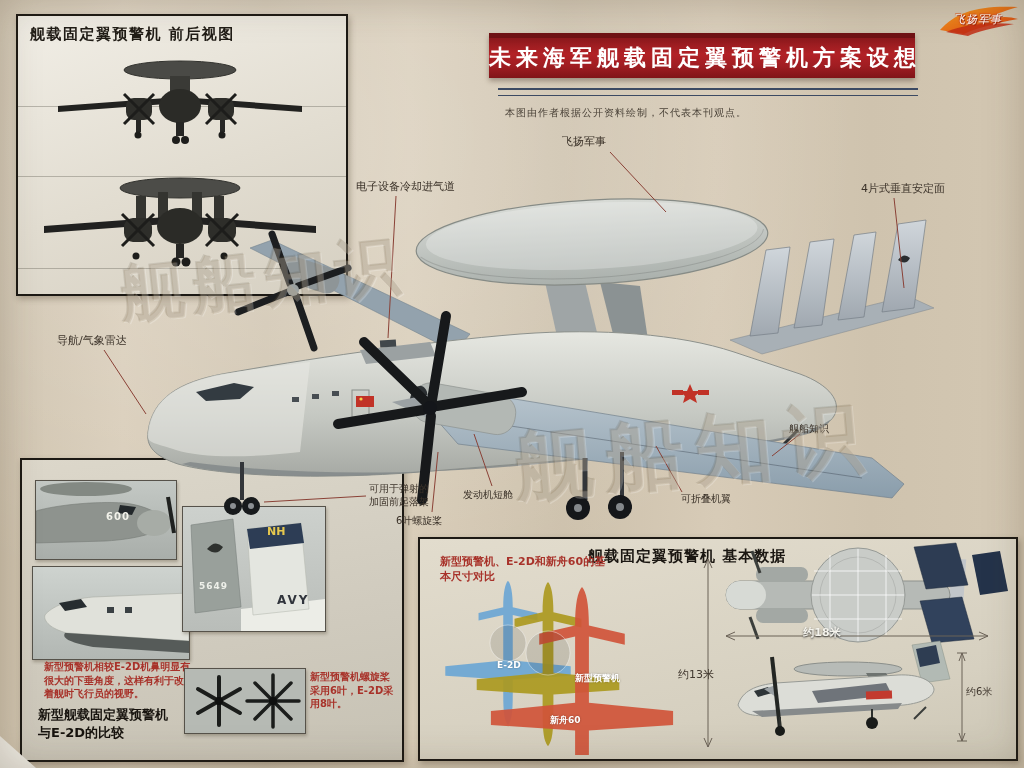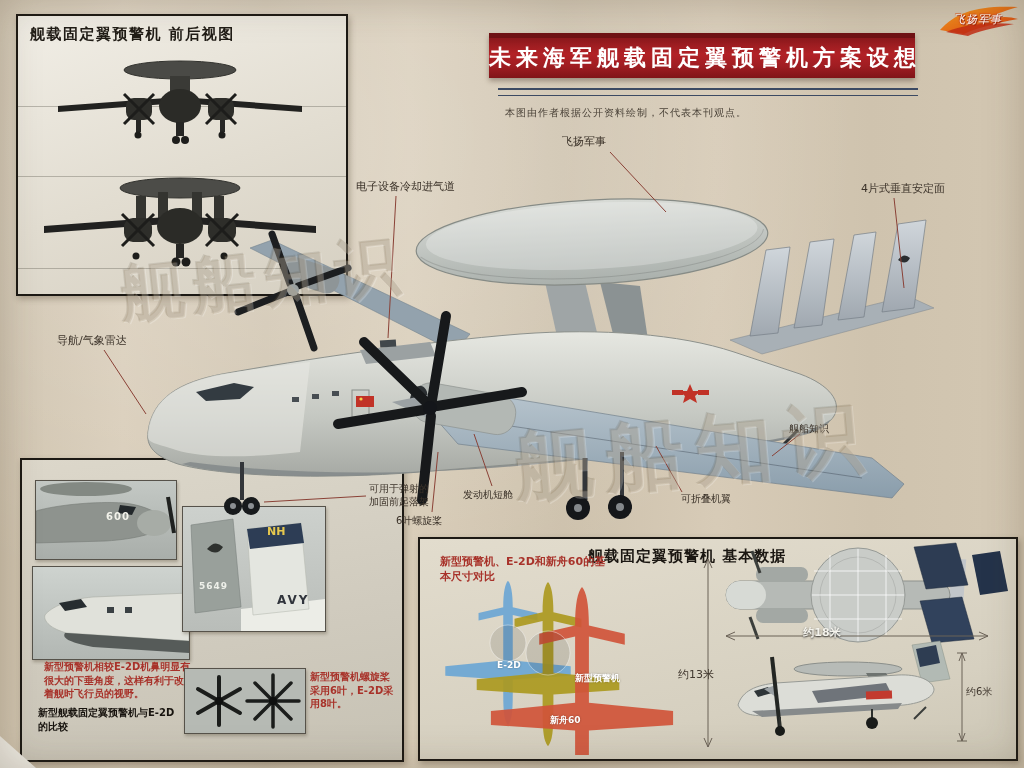--- a/index.html
+++ b/index.html
@@ -30,21 +30,21 @@
   .inset-fr{left:16px;top:14px;width:328px;height:278px;
        background:linear-gradient(160deg,#f1eee6 0%,#e2ddd1 55%,#d6d0c2 100%);}
   .inset-fr-title{left:12px;top:9px;font-size:15px;font-weight:bold;color:#201c16;letter-spacing:1.5px;}
   .ruled{position:absolute;left:0;width:100%;height:1px;background:rgba(100,96,86,.38);}
   .inset-cmp{left:20px;top:458px;width:380px;height:300px;
        background:linear-gradient(170deg,#dcd7ca 0%,#cfcabd 60%,#c7c2b4 100%);}
   .inset-data{left:418px;top:537px;width:596px;height:220px;
        background:linear-gradient(170deg,#e2dccd 0%,#d6d0c0 70%,#cdc7b6 100%);}
   .photo{position:absolute;border:1px solid #56524a;box-shadow:1px 2px 3px rgba(60,50,30,.3);overflow:hidden;}
   .redtext{position:absolute;font-size:10px;font-weight:bold;color:#a8322a;line-height:1.35;}
-  .cmp-heading{position:absolute;font-size:10px;font-weight:bold;color:#17130e;line-height:1.35;}
+  .cmp-heading{position:absolute;font-size:13px;font-weight:bold;color:#17130e;line-height:1.35;}
   .data-title{position:absolute;left:168px;top:8px;font-size:15px;font-weight:bold;color:#1b1712;letter-spacing:1px;}
   .data-sub{position:absolute;left:20px;top:16px;width:168px;font-size:11px;font-weight:bold;color:#a8322a;line-height:1.35;}
   .sil-label{position:absolute;font-size:9px;font-weight:bold;color:#fff;text-shadow:0 0 2px rgba(0,0,0,.35);white-space:nowrap;}
   .dim{position:absolute;font-size:11px;color:#423930;white-space:nowrap;}
   .dim-light{color:#f4f3ec;font-weight:bold;text-shadow:0 1px 2px rgba(40,40,40,.85);}
   
   .co{position:absolute;z-index:18;font-size:11px;color:#3b3229;white-space:nowrap;}
   .co-s{font-size:10px;}
   .co-wrap{white-space:normal;width:64px;line-height:1.25;}
   

